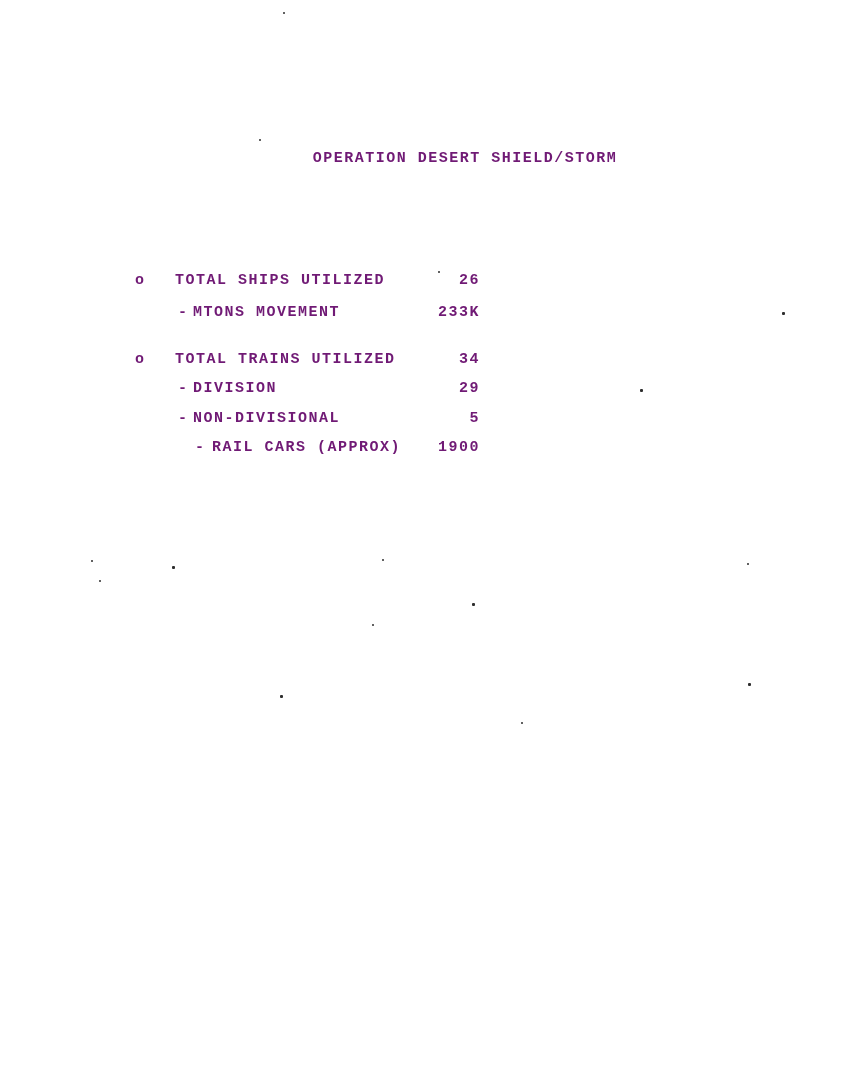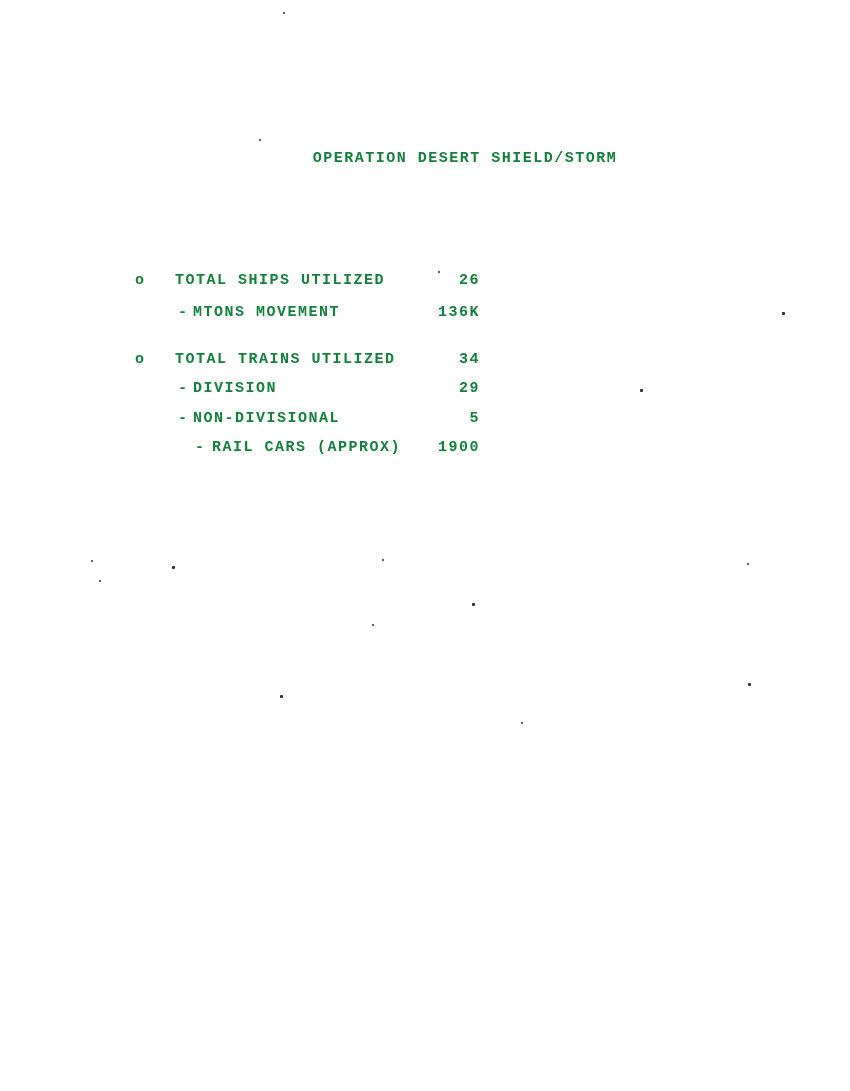--- a/index.html
+++ b/index.html
@@ -3,21 +3,21 @@
 <meta charset="utf-8">
 <style>
   html,body{margin:0;padding:0;background:#ffffff;}
   .page{
     position:relative;
     width:850px;height:766px;
     background:#ffffff;
     overflow:hidden;
     font-family:"Liberation Mono","DejaVu Sans Mono",monospace;
     font-weight:700;
-    color:#15803d;
+    color:#701a75;
     -webkit-font-smoothing:antialiased;
   }
   .title-block{
     position:absolute;left:255px;top:150px;width:420px;
     text-align:center;font-size:15px;line-height:18px;letter-spacing:1.5px;
     white-space:nowrap;
   }
   .row{
     position:absolute;left:135px;width:345px;
     display:flex;align-items:baseline;
@@ -46,21 +46,21 @@
 
   <div class="row level0" style="top:273px">
     <span class="bullet">o</span>
     <span class="label">TOTAL SHIPS UTILIZED</span>
     <span class="value">26</span>
   </div>
 
   <div class="row level1" style="top:305px">
     <span class="bullet">-</span>
     <span class="label">MTONS MOVEMENT</span>
-    <span class="value">136K</span>
+    <span class="value">233K</span>
   </div>
 
   <div class="row level0" style="top:352px">
     <span class="bullet">o</span>
     <span class="label">TOTAL TRAINS UTILIZED</span>
     <span class="value">34</span>
   </div>
 
   <div class="row level1" style="top:381px">
     <span class="bullet">-</span>

